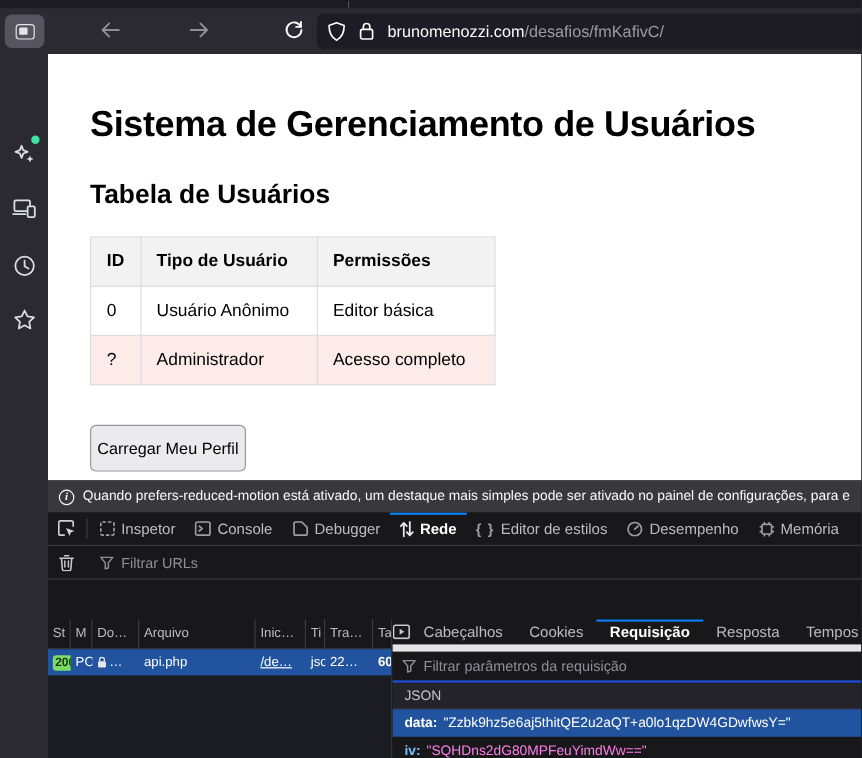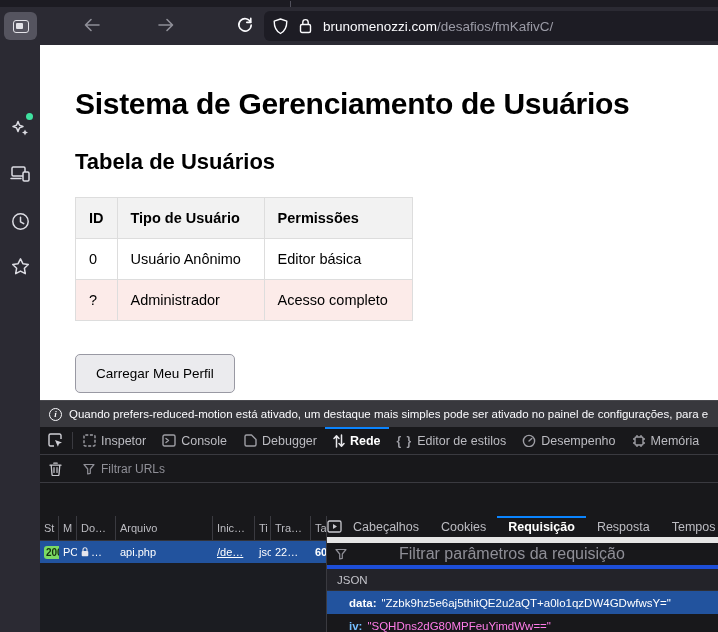--- a/index.html
+++ b/index.html
@@ -38,21 +38,21 @@
   .page h1 { margin:42px 12px 0 35px; font-size:30px; font-weight:bold; letter-spacing:-0.3px; }
   .page h2 { margin:28px 0 0 35px; font-size:22px; font-weight:bold; }
   .users-table { border-collapse:collapse; margin:22px 0 0 35px; font-size:14.5px; }
   .users-table th, .users-table td { border:1px solid #dddddd; text-align:left; padding:12px 13px; }
   .users-table th { background:#f2f2f2; font-weight:bold; }
   .users-table .col-id { width:41px; }
   .users-table .col-type { width:147px; }
   .users-table .col-perm { width:148px; }
   .users-table tr.hl td { background:#fcebe9; }
   .load-btn {
-    display:inline-block; margin:33px 0 0 35px; padding:11px 20px;
+    display:inline-block; margin:33px 0 0 35px; padding:11px 5px;
     background:#ebebee; border:1px solid #9999a3; border-radius:5px;
     font-size:13.5px; color:#000; font-family:"Liberation Sans", sans-serif;
   }
   
   .infobar {
     position:absolute; left:40px; top:400px; width:678px; height:27px; background:#38383d;
     color:#fbfbfe; display:flex; align-items:center; font-size:11.5px;
     white-space:nowrap; overflow:hidden; border-top:1px solid #48484d;
   }
   .info-i {
@@ -88,23 +88,23 @@
   .initiator { text-decoration:underline; }
   .mini-lock { display:inline-flex; align-items:center; margin-right:2px; color:#e6e6ec; }
   .net-empty { flex:1; background:#1b1c21; }
   
   .details-panel { flex:1; background:#18181b; display:flex; flex-direction:column; overflow:hidden; }
   .det-tabs { display:flex; align-items:stretch; height:27px; border-bottom:6px solid #e5e5e5; font-size:12.5px; overflow:hidden; }
   .det-resend { display:flex; align-items:center; justify-content:center; width:34px; color:#c9c9cf; }
   .det-tab { position:relative; display:flex; align-items:center; padding:0 11px; white-space:nowrap; color:#bcbcc2; }
   .det-tab.active { color:#ffffff; font-weight:bold; }
   .det-tab.active::before { content:""; position:absolute; left:0; right:0; top:0; height:2px; background:#0a84ff; }
-  .det-filter { display:flex; align-items:center; height:26px; font-size:16px; color:#8f8f97; border-bottom:4px solid #1d4ed8;gap:46px; }
+  .det-filter { display:flex; align-items:center; height:26px; font-size:12px; color:#8f8f97; border-bottom:2px solid #1d4ed8; }
   .det-section { display:flex; align-items:center; height:22px; background:#232329; font-size:11.5px; color:#c5c5cb; padding-left:10px; border-bottom:1px solid #2f2f35; }
-  .param-row { display:flex; align-items:center; height:23px; padding-left:22px; font-size:11.5px; white-space:nowrap; overflow:hidden; }
+  .param-row { display:flex; align-items:center; height:23px; padding-left:10px; font-size:11.5px; white-space:nowrap; overflow:hidden; }
   .param-key { color:#75bfff; margin-right:5px; font-weight:bold; }
   .val-string { color:#ff7de9; }
   .val-number { color:#86de74; }
   .param-row.selected { background:#22539e; }
   .param-row.selected .param-key, .param-row.selected .val-string, .param-row.selected .val-number { color:#ffffff; }
 </style>
 </head>
 <body>
 
 <div id="root">

